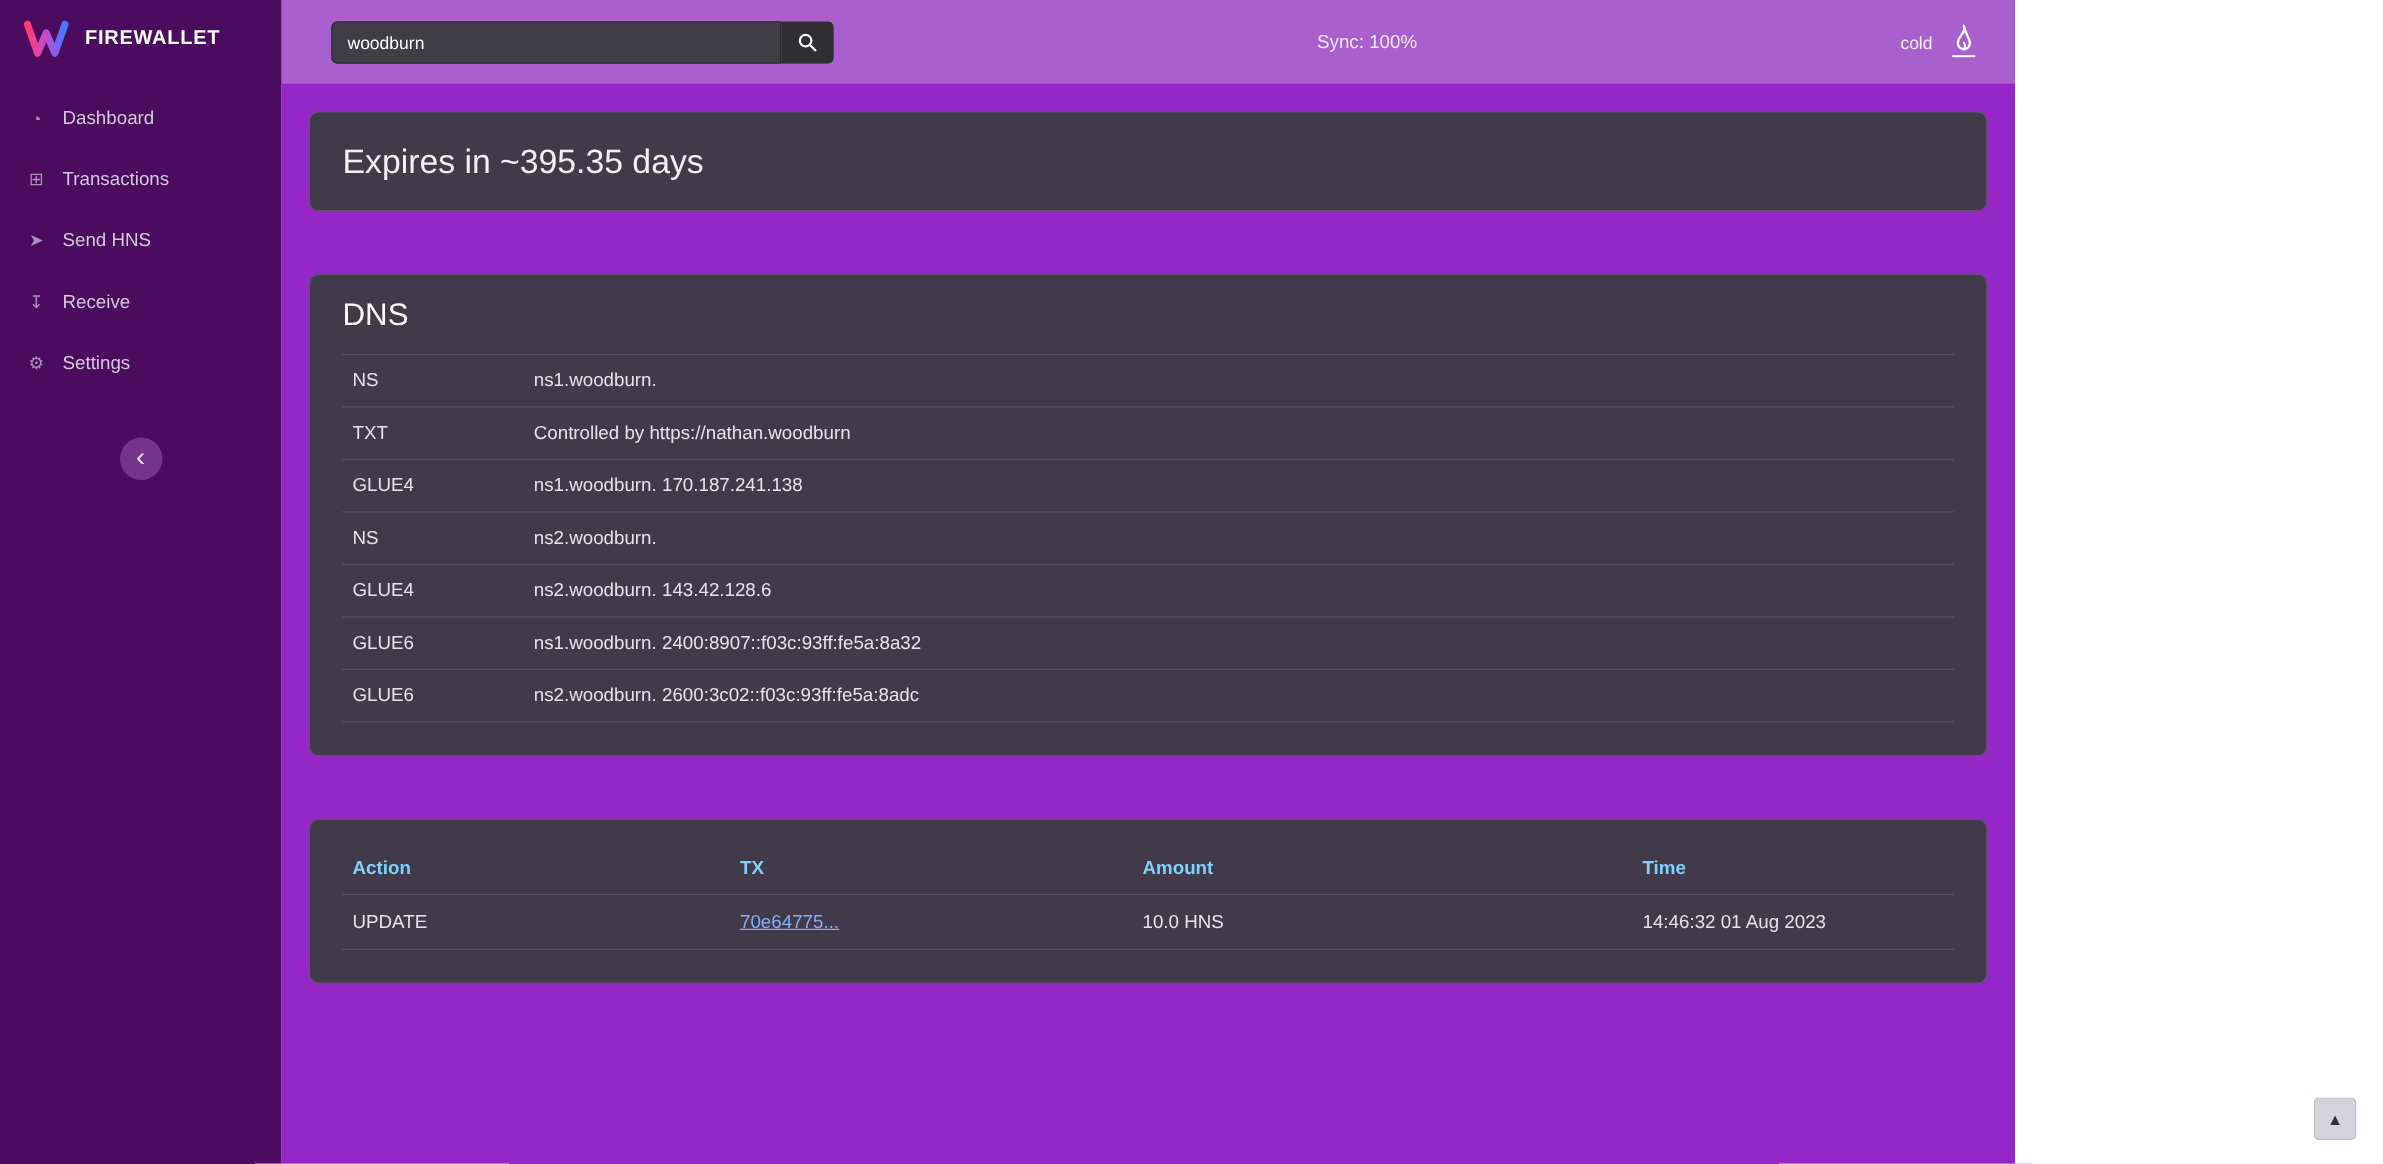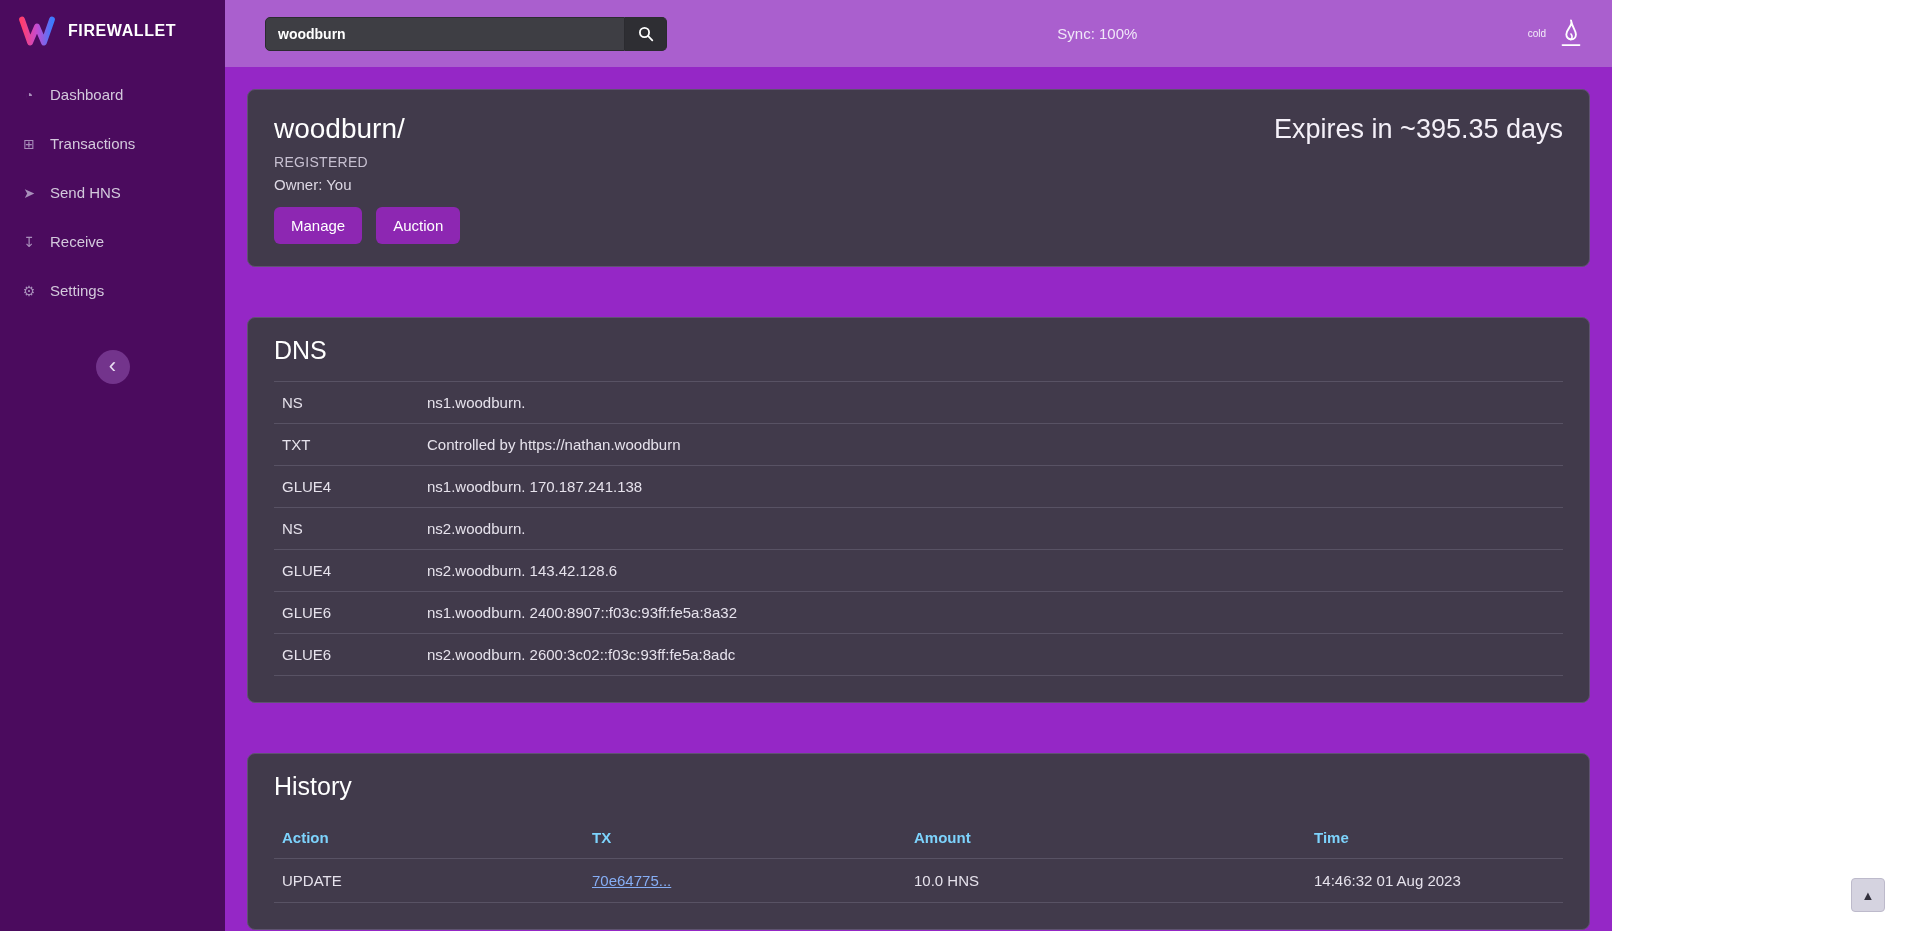--- a/index.html
+++ b/index.html
@@ -33,29 +33,29 @@
   .main { flex: 1; display: flex; flex-direction: column; background: #9527c6; }
 
   .topbar {
     height: 67px; flex-shrink: 0; background: #aa5fce;
     display: flex; align-items: center; padding: 0 26px 0 40px;
   }
   .search-group { display: flex; }
   .search-input {
     width: 360px; height: 34px; background: #3e3e44; border: 1px solid #2b2b30;
     border-radius: 5px 0 0 5px; color: #ffffff; padding: 0 12px; font-size: 14px;
-    outline: none; font-family: inherit; font-weight: bold;
+    outline: none; font-family: inherit;
   }
   .search-btn {
     width: 42px; height: 34px; background: #2e2e33; border: 1px solid #2b2b30;
     border-left: none; border-radius: 0 5px 5px 0; cursor: pointer;
     display: flex; align-items: center; justify-content: center;
   }
   .sync { flex: 1; text-align: center; color: #f0e7f8; font-size: 15px; }
-  .wallet-mode { display: flex; align-items: center; gap: 10px; color: #f4eef9; font-size: 10px; }
+  .wallet-mode { display: flex; align-items: center; gap: 10px; color: #f4eef9; font-size: 14px; }
 
   .content { flex: 1; padding: 22px; overflow: hidden; }
 
   .card {
     background: #413a4b; border: 1px solid #5e5370; border-radius: 8px;
     color: #e6e2ec;
   }
 
   
   .name-card { padding: 22px 26px; display: flex; justify-content: space-between; margin-bottom: 50px; }
@@ -164,29 +164,20 @@
           <path d="M12 2 C14 6.5 8.2 8.5 8.2 13.5 a3.9 3.9 0 0 0 7.8 0 C16 10 13.2 8.2 12 2 Z" fill="none" stroke="#ffffff" stroke-width="1.5" stroke-linejoin="round"></path>
           <path d="M12 13 c1.2 1.6 1 3.4 -0.2 4.6" fill="none" stroke="#ffffff" stroke-width="1.3" stroke-linecap="round"></path>
           <path d="M5 22 h14" stroke="#ffffff" stroke-width="1.3" stroke-linecap="round"></path>
         </svg>
       </div>
     </header>
 
     <div class="content">
 
       <section class="card name-card">
-        <div>
-          <h2 class="domain-title">woodburn/</h2>
-          <div class="domain-status">REGISTERED</div>
-          <div class="domain-owner">Owner: You</div>
-          <div class="btn-row">
-            <button class="btn">Manage</button>
-            <button class="btn">Auction</button>
-          </div>
-        </div>
         <div class="expires">Expires in ~395.35 days</div>
       </section>
 
       <section class="card dns-card">
         <h3 class="card-title">DNS</h3>
         <table class="dns-table">
           <tbody>
             <tr>
               <td class="dns-type">NS</td>
               <td>ns1.woodburn.</td>
@@ -213,21 +204,20 @@
             </tr>
             <tr>
               <td class="dns-type">GLUE6</td>
               <td>ns2.woodburn. 2600:3c02::f03c:93ff:fe5a:8adc</td>
             </tr>
           </tbody>
         </table>
       </section>
 
       <section class="card history-card">
-        <h3 class="card-title">History</h3>
         <table class="history-table">
           <thead>
             <tr>
               <th class="col-action">Action</th>
               <th class="col-tx">TX</th>
               <th class="col-amount">Amount</th>
               <th>Time</th>
             </tr>
           </thead>
           <tbody>

